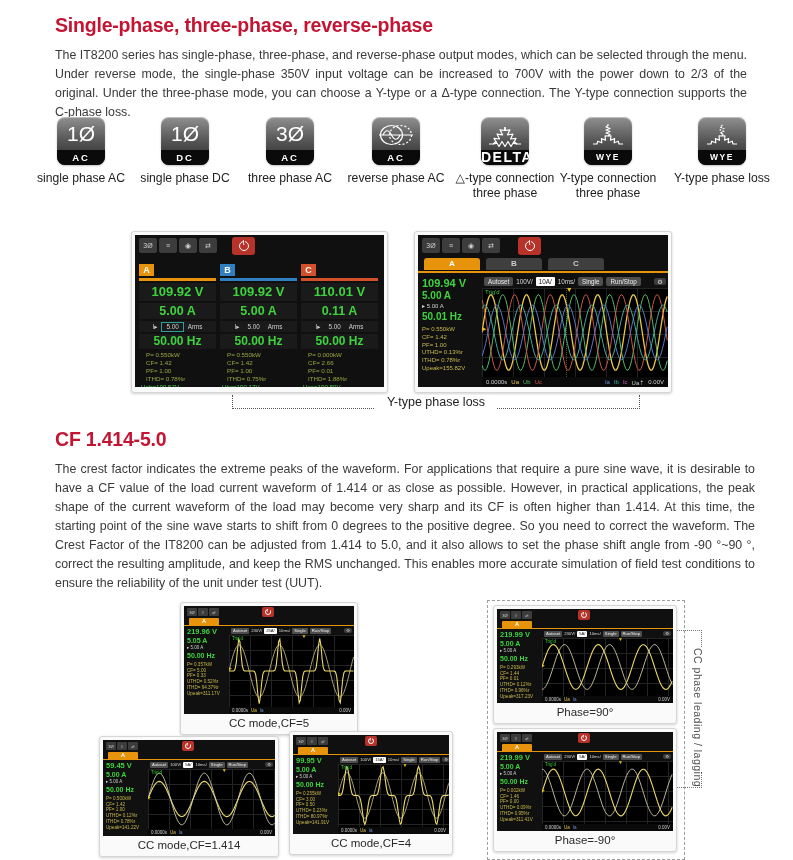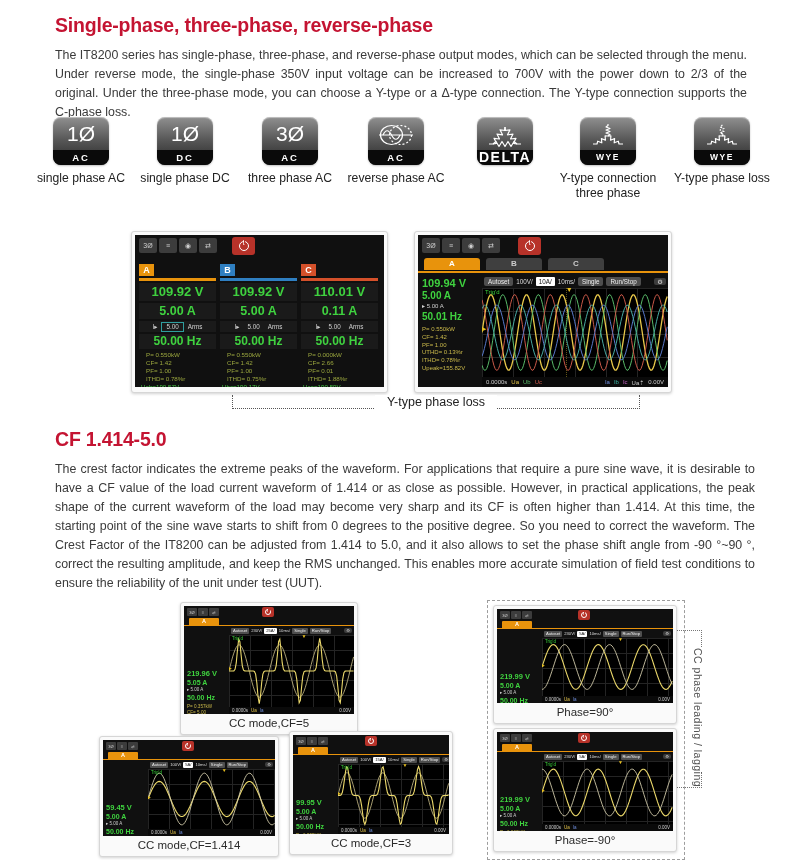--- a/index.html
+++ b/index.html
@@ -5,21 +5,21 @@
   html,body{margin:0;padding:0;}
   body{font-family:"Liberation Sans", sans-serif;background:#fff;}
   .page{position:relative;width:793px;height:860px;background:#fff;overflow:hidden;}
 
   
   .h-red{position:absolute;color:#c41432;font-weight:bold;font-size:19.5px;letter-spacing:-0.2px;}
   .para{position:absolute;color:#3a3a3a;font-size:12.4px;line-height:19px;text-align:justify;}
 
   
   .mode{position:absolute;text-align:center;}
-  .mode-box{width:56px;height:48px;margin:0 auto;border-radius:8px;position:relative;overflow:hidden;
+  .mode-box{width:48px;height:48px;margin:0 auto;border-radius:8px;position:relative;overflow:hidden;
     background:linear-gradient(180deg,#909090 0%,#5a5a5a 45%,#262626 100%);
     box-shadow:inset 0 1px 1px rgba(255,255,255,.45), 0 1px 2px rgba(0,0,0,.25);}
   .mode-glyph{position:absolute;top:1px;left:0;right:0;height:32px;color:#fff;font-size:21px;line-height:32px;text-align:center;}
   .mode-glyph svg{margin-top:5px;}
   .mode-badge{position:absolute;bottom:0;left:0;right:0;height:15px;background:#0a0a0a;color:#fff;
     font-weight:bold;font-size:9.5px;letter-spacing:2px;text-align:center;line-height:15px;}
   .mode-label{margin-top:6px;font-size:12.2px;line-height:15px;color:#222;}
 
   
   .shot{position:absolute;background:#fafafa;border:1px solid #d6d6d6;border-radius:3px;padding:3px;
@@ -95,21 +95,21 @@
   .mtop .sic{width:10px;height:8px;font-size:4px;border-radius:1px;}
   .mtop .sicons{left:3px;top:2px;gap:1px;}
   .mtop .pwr{width:12px;height:10px;top:1px;border-radius:2px;}
   .mtop .pwr-ico{width:4px;height:4px;border-width:1px;}
   .mtop .pwr-ico i{height:3px;top:-1px;width:1px;}
   .mtabrow{height:8px;position:relative;}
   .mtab{position:absolute;left:5px;top:0;width:30px;height:7px;background:#e8930c;color:#fff;
     font-size:5.5px;font-weight:bold;text-align:center;line-height:7px;border-radius:1px 1px 0 0;}
   .mtabline{position:absolute;left:0;right:0;top:7px;height:1px;background:#e8930c;}
   .mbody{position:absolute;left:0;right:0;top:20px;bottom:0;}
-  .mleft{position:absolute;left:0;top:0;bottom:0;width:45px;padding:1px 0 12px 3px;box-sizing:border-box;overflow:hidden;margin-top:42px;}
+  .mleft{position:absolute;left:0;top:0;bottom:0;width:45px;padding:1px 0 12px 3px;box-sizing:border-box;overflow:hidden;}
   .mv{color:#3fd23f;font-weight:bold;font-size:7.5px;line-height:9.5px;}
   .mc{color:#3fd23f;font-weight:bold;font-size:7px;line-height:8.5px;}
   .mi{color:#cfcfcf;font-size:4.5px;line-height:6px;}
   .mf{color:#3fd23f;font-weight:bold;font-size:7px;line-height:9px;margin-bottom:2px;}
   .mst{color:#c9b84a;font-size:4.6px;line-height:5.7px;}
   .mrgt{position:absolute;left:45px;right:0;top:0;bottom:0;display:flex;flex-direction:column;}
   .mtoolbar{height:9px;display:flex;align-items:center;gap:2px;padding:0 2px;font-size:4.2px;color:#ddd;}
   .mtoolbar .sbtn{padding:0.5px 2px;border-radius:1px;}
   .mtoolbar .wbox{padding:0.5px 2px;}
   .mtoolbar .mgear{padding:0 2px;}
@@ -176,20 +176,21 @@
     <div class="mode-box">
       <div class="mode-glyph">
         <svg width="34" height="26" viewBox="0 0 34 26" fill="none" stroke="#fff" stroke-width="1.2" stroke-linejoin="round">
           <polyline points="1,21 5,21 8,18.5 11,23.5 14,18.5 17,23.5 20,18.5 23,23.5 26,18.5 29,21 33,21"></polyline>
           <polyline points="5,21 8.5,20.3 6,15.3 11.5,16 9,11.1 14.5,11.8 12,6.8 17.5,7.5 17,4"></polyline>
           <polyline points="17,4 16.5,7.5 22,6.8 19.5,11.8 25,11.1 22.5,16 28,15.3 25.5,20.3 29,21"></polyline>
         </svg>
       </div>
       <div class="mode-badge" style="letter-spacing:1.5px;font-size:14px;">DELTA</div>
     </div>
+    <div class="mode-label">△-type connection three phase</div>
   </div>
   <div class="mode" style="left:551px;top:117px;width:114px;">
     <div class="mode-box">
       <div class="mode-glyph">
         <svg width="34" height="26" viewBox="0 0 34 26" fill="none" stroke="#fff" stroke-width="1.2" stroke-linejoin="round">
           <polyline points="17,13 19,11.5 15,10 19,8.5 15,7 19,5.5 15,4 17,2.5 17,1"></polyline>
           <polyline points="17,13 14.1,12.8 14.4,17.2 10.4,15.5 10.8,19.8 6.7,18.2 6,21 2,21"></polyline>
           <polyline points="17,13 19.9,12.8 19.6,17.2 23.6,15.5 23.2,19.8 27.3,18.2 28,21 32,21"></polyline>
         </svg>
       </div>
@@ -551,21 +552,21 @@
           <div class="mbottom">
             <span>0.0000s</span>
             <span class="chy">Ua</span>
             <span class="chb">Ia</span>
             <span class="spacer"></span>
             <span>0.00V</span>
           </div>
         </div>
       </div>
     </div>
-    <div class="mcaption">CC mode,CF=3</div>
+    <div class="mcaption">CC mode,CF=4</div>
   </div>
 
   <div class="dashedbox" style="left:487px;top:600px;width:196px;height:258px;"></div>
 
   <div class="shot mini" style="left:493px;top:605px;width:184px;height:119px;z-index:3;">
     <div class="screen" style="height:94px;">
       <div class="mtop">
           <span class="sicons">
             <span class="sic">3Ø</span>
             <span class="sic">≡</span>

